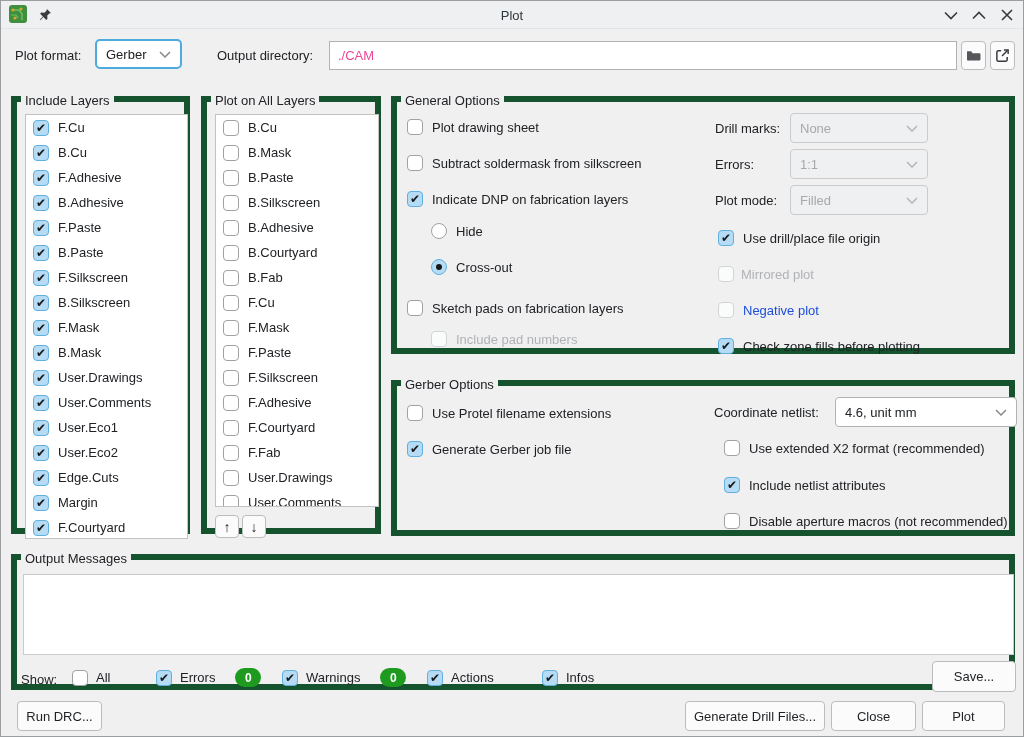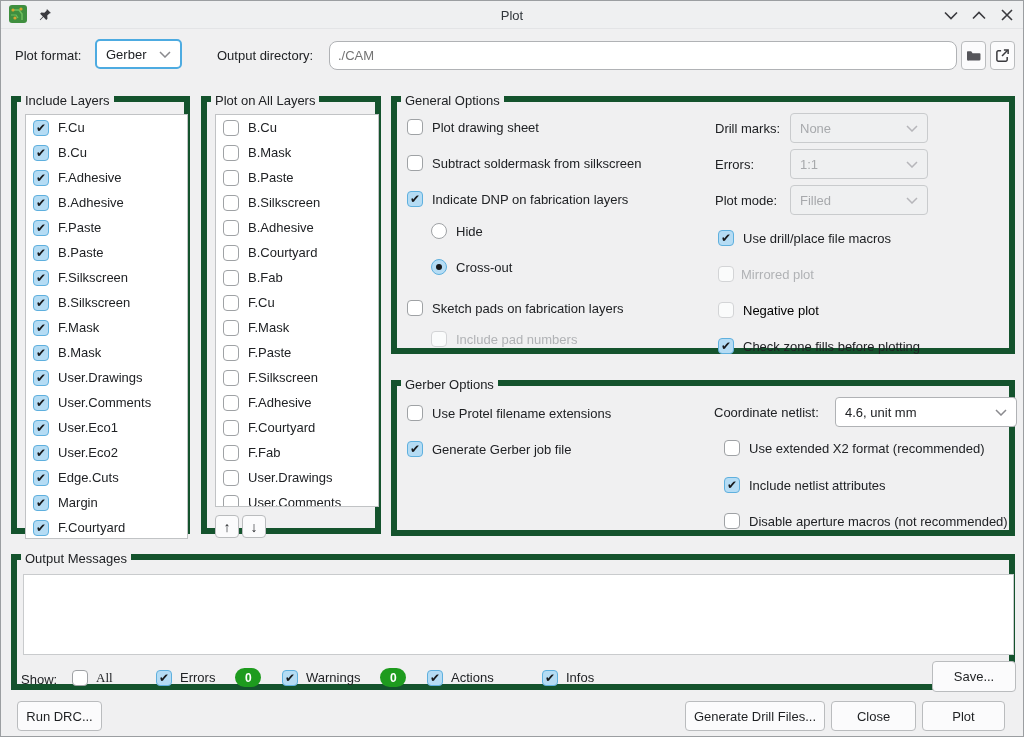--- a/index.html
+++ b/index.html
@@ -46,21 +46,21 @@
 
   
   .btn { position:absolute; background:#fbfbfc; border:1px solid #babcbe; border-radius:4px; color:#1e2022;
          display:flex; align-items:center; justify-content:center; }
   .smallbtn { width:24px; height:23px; background:#fbfbfc; border:1px solid #babcbe; border-radius:4px;
               display:flex; align-items:center; justify-content:center; font-size:14px; color:#26282b; }
 
   
   .toplabel { position:absolute; height:32px; display:flex; align-items:center; }
   #outdir-input { position:absolute; left:328px; top:40px; width:628px; height:29px; border:1px solid #b0b2b5;
-                  border-radius:8px; background:#fff; padding:0 8px; font:13px "Liberation Sans","DejaVu Sans",sans-serif; color:#737373; }
+                  border-radius:0; background:#fff; padding:0 8px; font:13px "Liberation Sans","DejaVu Sans",sans-serif; color:#ec4899; }
   .iconbtn { position:absolute; top:40px; width:25px; height:29px; background:#fbfbfc; border:1px solid #babcbe;
              border-radius:4px; display:flex; align-items:center; justify-content:center; }
 
   
   #msgarea { position:absolute; left:6px; top:14px; width:991px; height:81px; background:#fff; border:1px solid #c9cbcd; }
   .showitem { position:absolute; display:flex; align-items:center; gap:8px; height:19px; }
   .badge { display:inline-flex; align-items:center; justify-content:center; min-width:26px; height:19px; border-radius:10px;
            background:#1e9b1e; color:#fff; font-weight:bold; font-size:12px; margin-left:12px; }
 </style>
 </head>
@@ -373,29 +373,29 @@
               <path d="M1 1 L6 6 L11 1" stroke="#b6b6ba" stroke-width="1.5" fill="none"></path>
             </svg>
           </div>
         </div>
       </div>
     <div id="go-right">
         <div class="optrow" style="left: 321px; top: 127px;">
           <span class="cb checked">
             <span class="tick">✔</span>
           </span>
-          <span class="lab">Use drill/place file macros</span>
+          <span class="lab">Use drill/place file origin</span>
         </div>
         <div class="optrow disabled" style="left: 321px; top: 163px; gap: 7px;">
           <span class="cb disabled"></span>
           <span class="lab" style="color: rgb(176, 178, 181);">Mirrored plot</span>
         </div>
         <div class="optrow disabled" style="left: 321px; top: 199px;">
           <span class="cb disabled"></span>
-          <span class="lab" style="color: #000000;">Negative plot</span>
+          <span class="lab" style="color: #1d4ed8;">Negative plot</span>
         </div>
         <div class="optrow" style="left: 321px; top: 235px;">
           <span class="cb checked">
             <span class="tick">✔</span>
           </span>
           <span class="lab">Check zone fills before plotting</span>
         </div>
       </div>
   </div>
 
@@ -438,21 +438,21 @@
           <span class="lab">Disable aperture macros (not recommended)</span>
         </div>
       </div>
   </div>
 
   <div class="groupbox" style="left:10px; top:553px; width:1004px; height:136px;">
     <span class="legend">Output Messages</span>
     <div id="msgarea"></div>
     <div class="showitem" style="left:4px; top:110px;">Show:</div>
     <div id="show-filters">
-        <div class="showitem" style="left: 55px; top: 108px; font-family: Liberation Serif, serif;">
+        <div class="showitem" style="left: 55px; top: 108px;">
           <span class="cb"></span>
           <span class="lab">All</span>
         </div>
         <div class="showitem" style="left: 139px; top: 108px;">
           <span class="cb checked">
             <span class="tick">✔</span>
           </span>
           <span class="lab">Errors</span>
           <span class="badge">0</span>
         </div>

